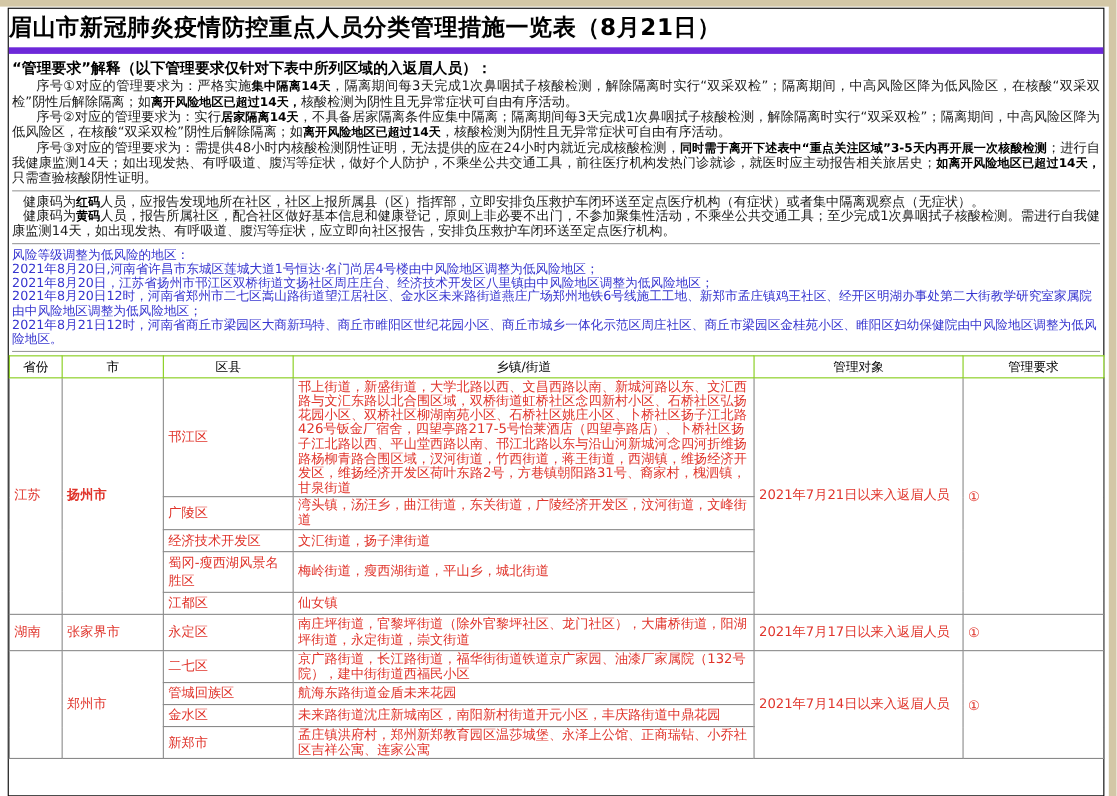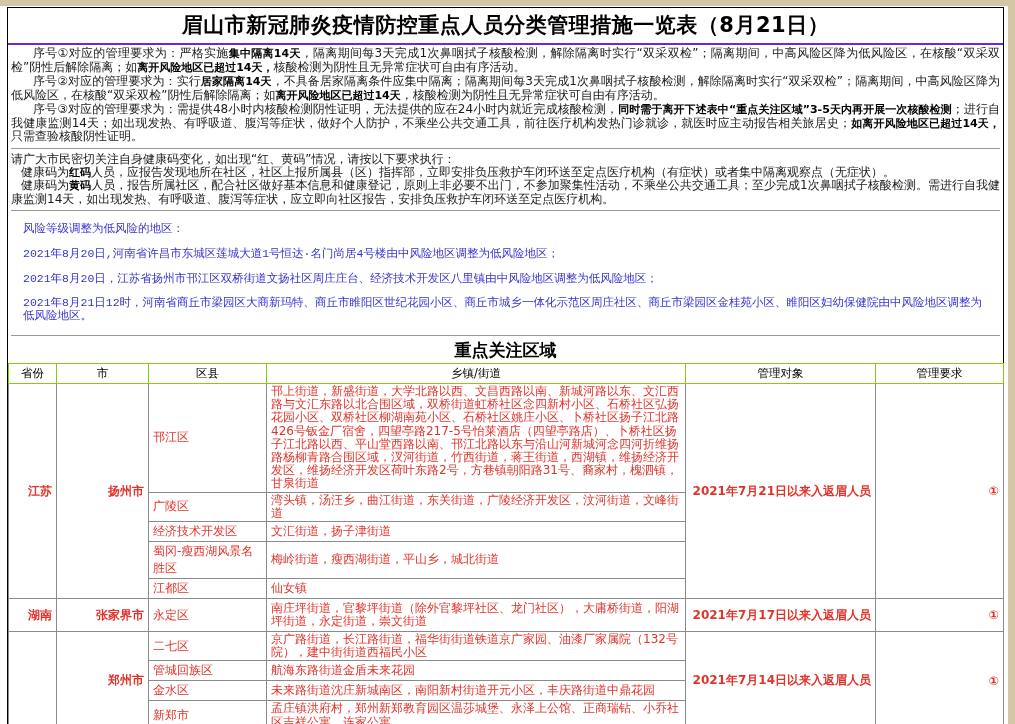--- a/index.html
+++ b/index.html
@@ -7,86 +7,86 @@
     width:1015px;height:724px;overflow:hidden;position:relative;
     background:#d3c7a6;
     font-family:"DejaVu Sans","Liberation Sans",sans-serif;
   }
   .paper-under{position:absolute;left:0;top:6px;width:1008px;height:718px;background:#ffffff;}
   .doc{
     position:absolute;left:7px;top:7px;width:997px;min-height:717px;
     background:#fff;border:1px solid #000;box-sizing:border-box;
   }
   .title{
-    text-align:center;font-size:21px;font-weight:bold;color:#000;
-    padding:3px 0 4px 0;border-bottom:2px solid #6d28d9;letter-spacing:0.5px;
+    font-size:21px;font-weight:bold;color:#000;
+    padding:3px 0 4px 0;border-bottom:6px solid #6d28d9;letter-spacing:0.5px;
   }
   .content{padding:2px 3px 0 3px;}
   .sec-heading{font-size:13.5px;font-weight:bold;margin:2px 0 1px 0;color:#000;}
   .p-req{font-size:12px;line-height:13.5px;margin:0 0 1px 0;text-indent:22px;color:#1a1a1a;text-align:justify;}
   .p-code{font-size:12px;line-height:13.5px;margin:0;text-indent:10px;color:#1a1a1a;text-align:justify;}
   .code-heading{font-size:12px;line-height:14px;margin:1px 0 0 0;color:#1a1a1a;}
   .em{font-weight:bold;font-size:11px;color:#000;}
   .sep{border:0;border-top:1px solid #9a9a9a;margin:4px 0 3px 0;}
   .blue-sec{color:#3634cf;font-size:11.5px;line-height:12.8px;}
-  .blue-sec p{margin:12px;font-family:Liberation Mono, monospace;}
+  .blue-sec p{margin:0;}
   .focus-title{text-align:center;font-size:17px;font-weight:bold;margin:1px 0 1px 0;color:#000;}
   table.focus{width:100%;border-collapse:collapse;table-layout:fixed;}
   table.focus th{
     border:1px solid #84cc16;font-size:11.5px;font-weight:normal;color:#000;
     padding:2px 1px;text-align:center;background:#fff;
   }
   table.focus td{
     border:1px solid #8a8a8a;font-size:12px;color:#e0342b;
     padding:1px 4px;vertical-align:middle;word-break:break-all;
   }
-  td.c-province,td.c-city,td.c-subject,td.c-req{text-align:right;font-weight:bold;}
+  td.c-province,td.c-city,td.c-subject,td.c-req{text-align:left;}
   td.c-district,td.c-streets{text-align:left;}
   td.c-streets{line-height:13.2px;border-radius:20px;}
   td.c-subject{font-size:12.5px;white-space:nowrap;}
   td.c-req{font-size:13px;}
   .city-bold{font-weight:bold;}
 </style>
 </head>
 <body>
 
 <div class="paper-under"></div>
 
 <div class="doc">
   <div class="title">眉山市新冠肺炎疫情防控重点人员分类管理措施一览表（8月21日）</div>
 
   <div class="content">
 
+    <div class="sec-heading">“管理要求”解释（以下管理要求仅针对下表中所列区域的入返眉人员）：</div>
 
     <p class="p-req"><span>序号①对应的管理要求为：严格实施</span><span class="em">集中隔离14天</span><span>，隔离期间每3天完成1次鼻咽拭子核酸检测，解除隔离时实行“双采双检”；隔离期间，中高风险区降为低风险区，在核酸“双采双检”阴性后解除隔离；如</span><span class="em">离开风险地区已超过14天，</span><span>核酸检测为阴性且无异常症状可自由有序活动。</span></p>
 
     <p class="p-req"><span>序号②对应的管理要求为：实行</span><span class="em">居家隔离14天</span><span>，不具备居家隔离条件应集中隔离；隔离期间每3天完成1次鼻咽拭子核酸检测，解除隔离时实行“双采双检”；隔离期间，中高风险区降为低风险区，在核酸“双采双检”阴性后解除隔离；如</span><span class="em">离开风险地区已超过14天</span><span>，核酸检测为阴性且无异常症状可自由有序活动。</span></p>
 
     <p class="p-req"><span>序号③对应的管理要求为：需提供48小时内核酸检测阴性证明，无法提供的应在24小时内就近完成核酸检测，</span><span class="em">同时需于离开下述表中“重点关注区域”3-5天内再开展一次核酸检测</span><span>；进行自我健康监测14天；如出现发热、有呼吸道、腹泻等症状，做好个人防护，不乘坐公共交通工具，前往医疗机构发热门诊就诊，就医时应主动报告相关旅居史；</span><span class="em">如离开风险地区已超过14天，</span><span>只需查验核酸阴性证明。</span></p>
 
     <hr class="sep">
 
-    <p class="code-heading">请广大市民密切关注自身健康码变化，如出现“红、黄码”情况，请按以下要求执行：</p>
 
     <p class="p-code"><span>健康码为</span><span class="em">红码</span><span>人员，应报告发现地所在社区，社区上报所属县（区）指挥部，立即安排负压救护车闭环送至定点医疗机构（有症状）或者集中隔离观察点（无症状）。</span></p>
 
     <p class="p-code"><span>健康码为</span><span class="em">黄码</span><span>人员，报告所属社区，配合社区做好基本信息和健康登记，原则上非必要不出门，不参加聚集性活动，不乘坐公共交通工具；至少完成1次鼻咽拭子核酸检测。需进行自我健康监测14天，如出现发热、有呼吸道、腹泻等症状，应立即向社区报告，安排负压救护车闭环送至定点医疗机构。</span></p>
 
     <hr class="sep">
 
     <div class="blue-sec">
       <p>风险等级调整为低风险的地区：</p>
       <p>2021年8月20日,河南省许昌市东城区莲城大道1号恒达·名门尚居4号楼由中风险地区调整为低风险地区；</p>
       <p>2021年8月20日，江苏省扬州市邗江区双桥街道文扬社区周庄庄台、经济技术开发区八里镇由中风险地区调整为低风险地区；</p>
+      <p>2021年8月20日12时，河南省郑州市二七区嵩山路街道望江居社区、金水区未来路街道燕庄广场郑州地铁6号线施工工地、新郑市孟庄镇鸡王社区、经开区明湖办事处第二大街教学研究室家属院由中风险地区调整为低风险地区；</p>
       <p>2021年8月21日12时，河南省商丘市梁园区大商新玛特、商丘市睢阳区世纪花园小区、商丘市城乡一体化示范区周庄社区、商丘市梁园区金桂苑小区、睢阳区妇幼保健院由中风险地区调整为低风险地区。</p>
     </div>
 
     <hr class="sep">
 
-    <div class="focus-title">重点关注区域</div>
   </div>
 
   <table class="focus">
     <colgroup>
       <col style="width:48px">
         <col style="width:92px">
         <col style="width:118px">
       <col style="width:419px">
         <col style="width:190px">
         <col style="width:128px">

